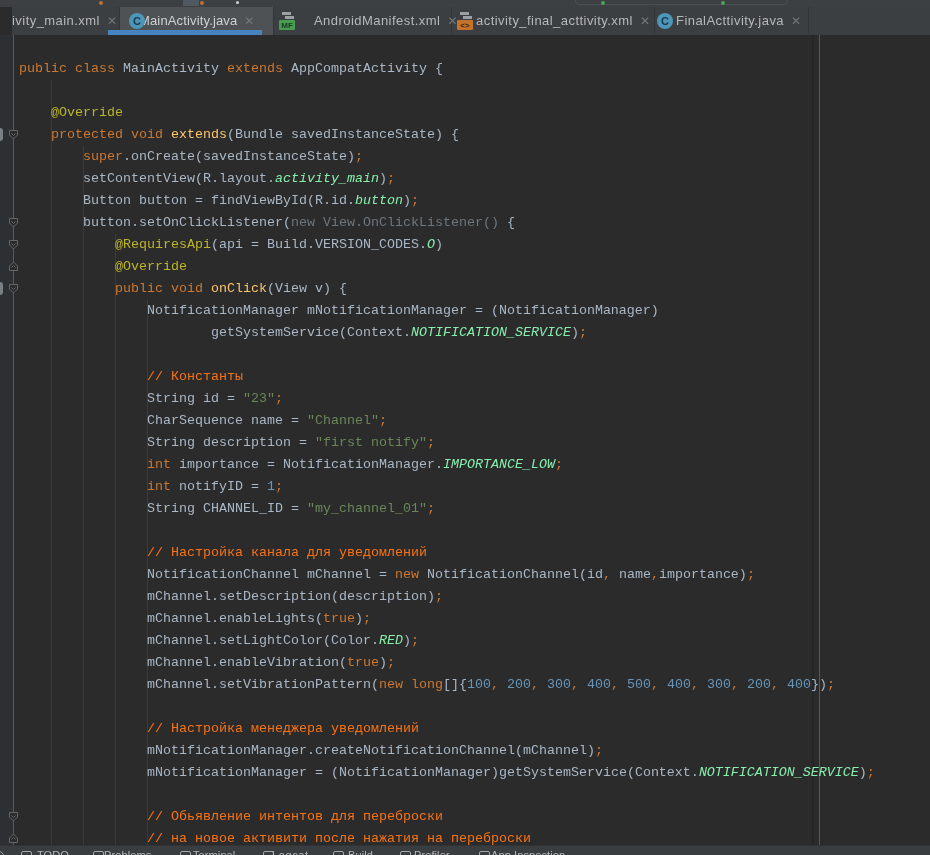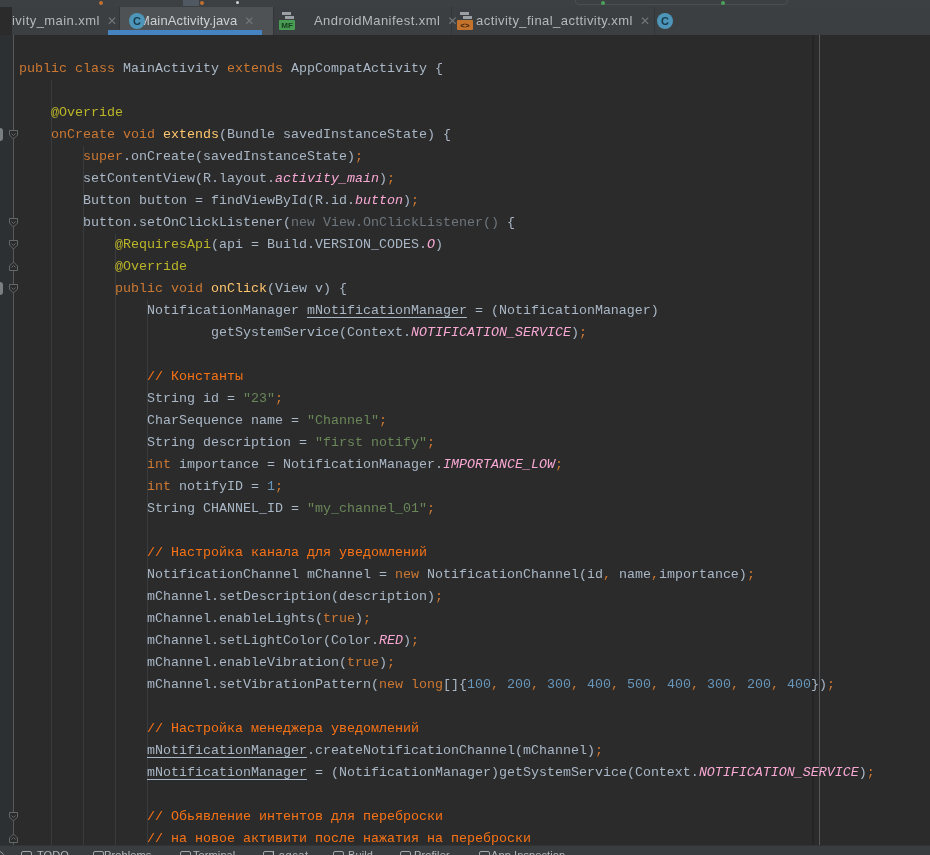--- a/index.html
+++ b/index.html
@@ -11,41 +11,42 @@
 #underline{left:108px;top:30px;width:154px;height:5px;background:#4583c1}
 #editor{left:0;top:35px;width:930px;height:810px;background:#2b2b2b}
 #gutterbg{left:0;top:35px;width:13px;height:810px;background:#2d3032}
 #gutline{left:13px;top:35px;width:1px;height:810px;background:#56595c}
 .iguide{position:absolute;width:1px;background:#383c3f}
 #mline1{left:812px;top:35px;width:2px;height:810px;background:#232527}
 #mline2{left:819px;top:35px;width:1px;height:810px;background:#56595c}
 pre{position:absolute;left:19px;top:58px;font-family:"Liberation Mono",monospace;font-size:13.33px;line-height:22px;color:#a9b7c6}
 pre i{font-style:normal}
 .k{color:#cc7832}.s{color:#6a8759}.n{color:#6897bb}.c{color:#f97316}.a{color:#bbb529}.m{color:#ffc66d}
-.f{color:#f9a8d4;font-style:italic!important}.g{color:#6e767d}
-.u{text-decoration:underline;text-underline-offset:3px}
+.f{color:#86efac;font-style:italic!important}.g{color:#6e767d}
+.u{text-underline-offset:3px}
 #botbar{left:0;top:845px;width:930px;height:10px;background:#3a3d40;border-top:1px solid #313436}
 .blab{position:absolute;top:850px;font-size:11px;line-height:11px;color:#b4b7b9;letter-spacing:0.1px}
 .bico{position:absolute;top:851px}
 .fold{position:absolute;left:8px;width:11px;height:11px}
 </style></head><body>
 <div class="abs" id="topstrip">
   <div class="abs" style="left:575px;top:-8px;width:213px;height:13px;border:1px solid #4c4f52;border-radius:4px"></div>
   <div class="abs" style="left:183px;top:0;width:16px;height:6px;background:#505961"></div>
   <div class="abs" style="left:99px;top:1px;width:4px;height:4px;background:#bf6f31;border-radius:2px"></div>
   <div class="abs" style="left:200px;top:1px;width:4px;height:4px;background:#bf6f31;border-radius:2px"></div>
   <div class="abs" style="left:236px;top:1px;width:3px;height:3px;background:#d0d2d3;border-radius:2px"></div>
   <div class="abs" style="left:601px;top:1px;width:4px;height:4px;background:#4da157;border-radius:2px"></div>
   <div class="abs" style="left:721px;top:1px;width:4px;height:4px;background:#4da157;border-radius:2px"></div>
 </div>
 <div class="abs" id="tabbar">
   <div class="tab" style="left:-45px;width:153px;padding-left:45px">ivity_main.xml <span class="x" style="margin-left:3px">✕</span></div>
   <div class="tab" id="acttab" style="left:108px;width:154px;padding-left:19px;letter-spacing:0.15px">MainActivity.java <span class="x" style="margin-left:3px">✕</span></div>
   <div class="tab" style="left:262px;width:178px;padding-left:40px">AndroidManifest.xml <span class="x" style="margin-left:3px">✕</span></div>
   <div class="tab" style="left:440px;width:203px;padding-left:24px">activity_final_acttivity.xml <span class="x" style="margin-left:3px">✕</span></div>
+  <div class="tab" style="left:643px;width:154px;padding-left:21px">FinalActtivity.java <span class="x" style="margin-left:3px">✕</span></div>
 
   <svg class="abs" style="left:117px;top:6px" width="16" height="16">
     <circle cx="8" cy="8" r="8" fill="#4e96b9"></circle>
     <text x="8" y="12" font-size="11" font-weight="bold" fill="#173948" text-anchor="middle" font-family="Liberation Sans">C</text>
   </svg>
   <svg class="abs" style="left:267px;top:5px" width="17" height="18">
     <rect x="3" y="0" width="9" height="3" fill="#9aa0a3"></rect>
       <rect x="6" y="4" width="9" height="3" fill="#9aa0a3"></rect>
     <rect x="0" y="8" width="16" height="10" rx="1" fill="#499c54"></rect>
     <text x="8" y="16" font-size="8" font-weight="bold" fill="#153c1d" text-anchor="middle" font-family="Liberation Sans">MF</text>
@@ -97,21 +98,21 @@
     <path d="M1.5,1.5 H9.5 V6 L5.5,10 L1.5,6 Z" fill="#2b2b2b" stroke="#63686b" stroke-width="1"></path>
     <path d="M3.5,4.5 L5.5,6.5 L7.5,4.5" fill="none" stroke="#63686b" stroke-width="1"></path>
   </svg>
 <svg class="fold" style="top:833px" width="11" height="11">
     <path d="M1.5,9.5 H9.5 V5 L5.5,1 L1.5,5 Z" fill="#2b2b2b" stroke="#63686b" stroke-width="1"></path>
     <path d="M3.5,6.5 L5.5,4.5 L7.5,6.5" fill="none" stroke="#63686b" stroke-width="1"></path>
   </svg>
 <pre><i class="k">public class</i> MainActivity <i class="k">extends</i> AppCompatActivity {
 
     <i class="a">@Override</i>
-    <i class="k">onCreate void</i> <i class="m">extends</i>(Bundle savedInstanceState) {
+    <i class="k">protected void</i> <i class="m">extends</i>(Bundle savedInstanceState) {
         <i class="k">super</i>.onCreate(savedInstanceState)<i class="k">;</i>
         setContentView(R.layout.<i class="f">activity_main</i>)<i class="k">;</i>
         Button button = findViewById(R.id.<i class="f">button</i>)<i class="k">;</i>
         button.setOnClickListener(<i class="g">new View.OnClickListener() </i>{
             <i class="a">@RequiresApi</i>(api = Build.VERSION_CODES.<i class="f">O</i>)
             <i class="a">@Override</i>
             <i class="k">public void</i> <i class="m">onClick</i>(View v) {
                 NotificationManager <i class="u">mNotificationManager</i> = (NotificationManager)
                         getSystemService(Context.<i class="f">NOTIFICATION_SERVICE</i>)<i class="k">;</i>
 

